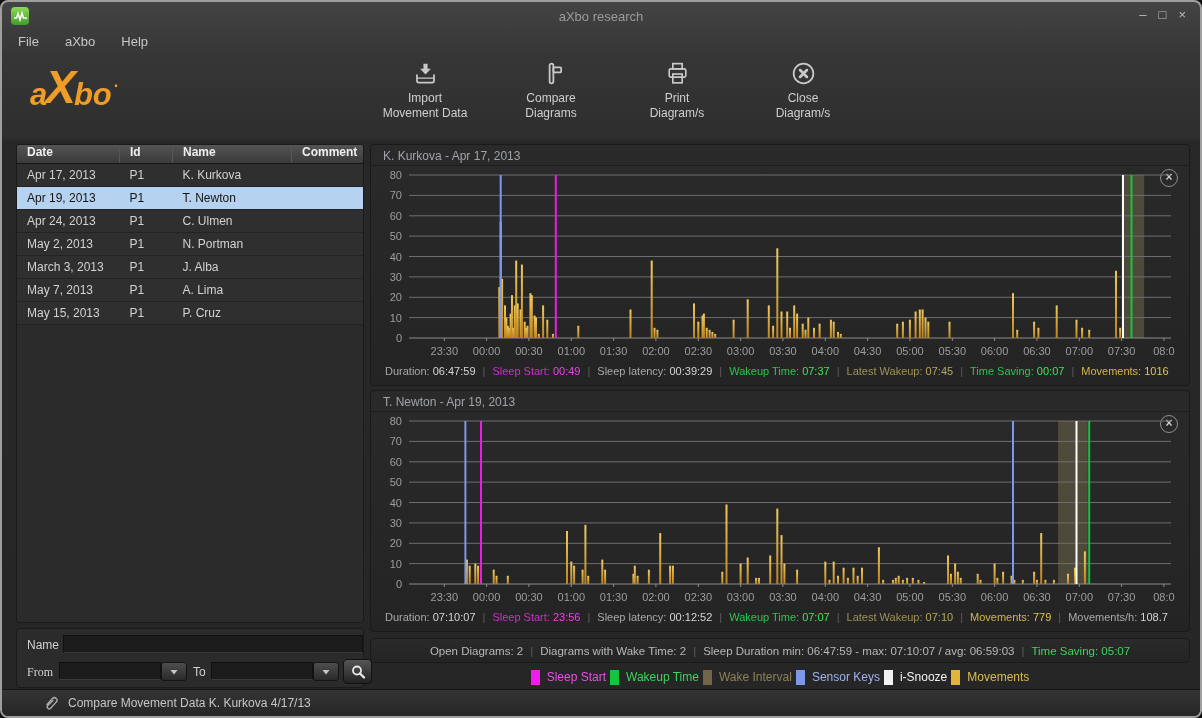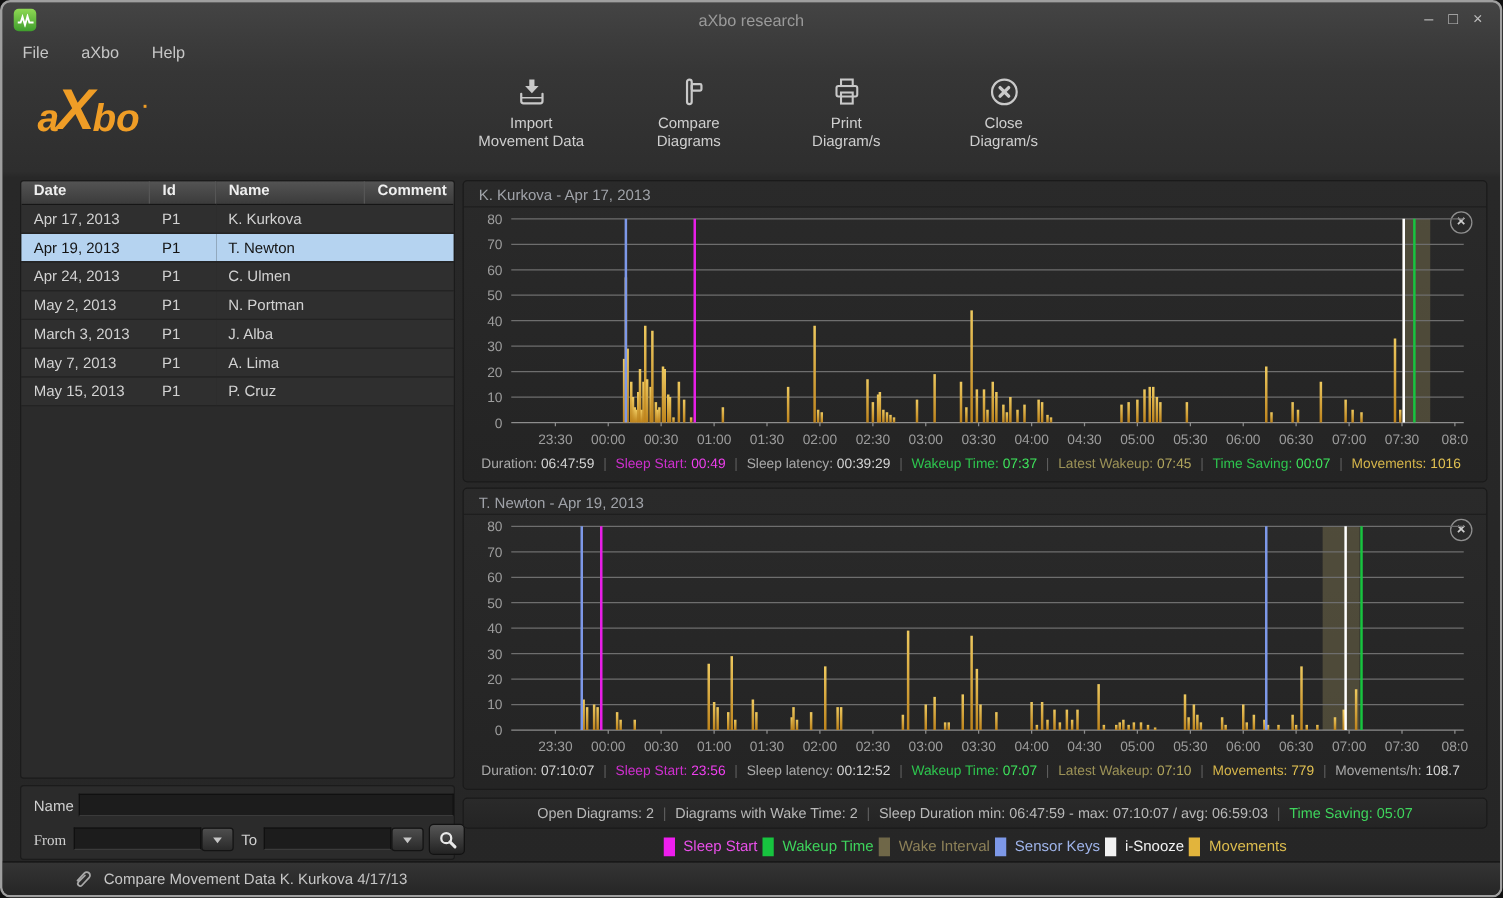--- a/index.html
+++ b/index.html
@@ -57,21 +57,21 @@
   .sep{color:#5d5d5d;padding:0 7px;}
   
   .summarybar{position:absolute;left:368px;top:636px;width:820px;height:25px;box-sizing:border-box;
     background:linear-gradient(#2a2a2a,#242424);border:1px solid #1a1a1a;border-radius:4px;
     display:flex;align-items:center;justify-content:center;font-size:11.5px;white-space:nowrap;}
   .legend{position:absolute;left:368px;top:663px;width:820px;height:24px;display:flex;align-items:center;justify-content:center;gap:4px;font-size:12px;}
   .legend-item{display:flex;align-items:center;}
   .sw{width:9px;height:15px;display:inline-block;margin-right:7px;}
   
   .statusbar{position:absolute;left:0;right:0;bottom:0;height:26px;background:linear-gradient(#343434,#262626);
-    border-top:1px solid #141414;display:flex;align-items:center;color:#c6c6c6;font-size:12px;padding-left:56px;}
+    border-top:1px solid #141414;display:flex;align-items:center;color:#c6c6c6;font-size:12px;padding-left:41px;}
   .statusbar svg{margin-right:10px;}
 </style>
 </head>
 <body>
 
 <div class="window">
 
   <div class="titlebar">
     <span class="app-icon">
       <svg width="13" height="11" viewBox="0 0 13 11">

